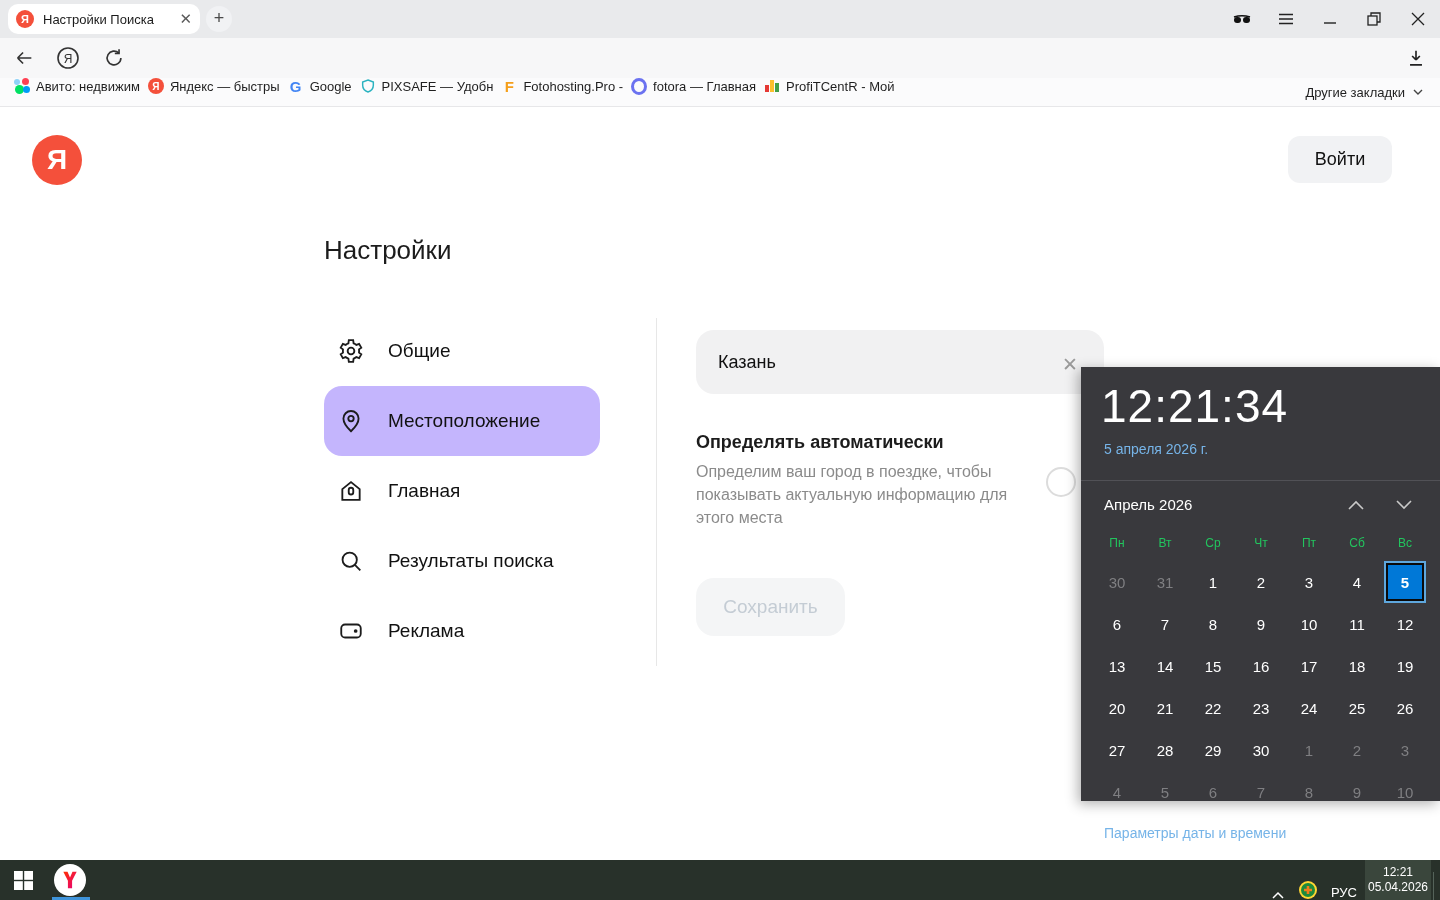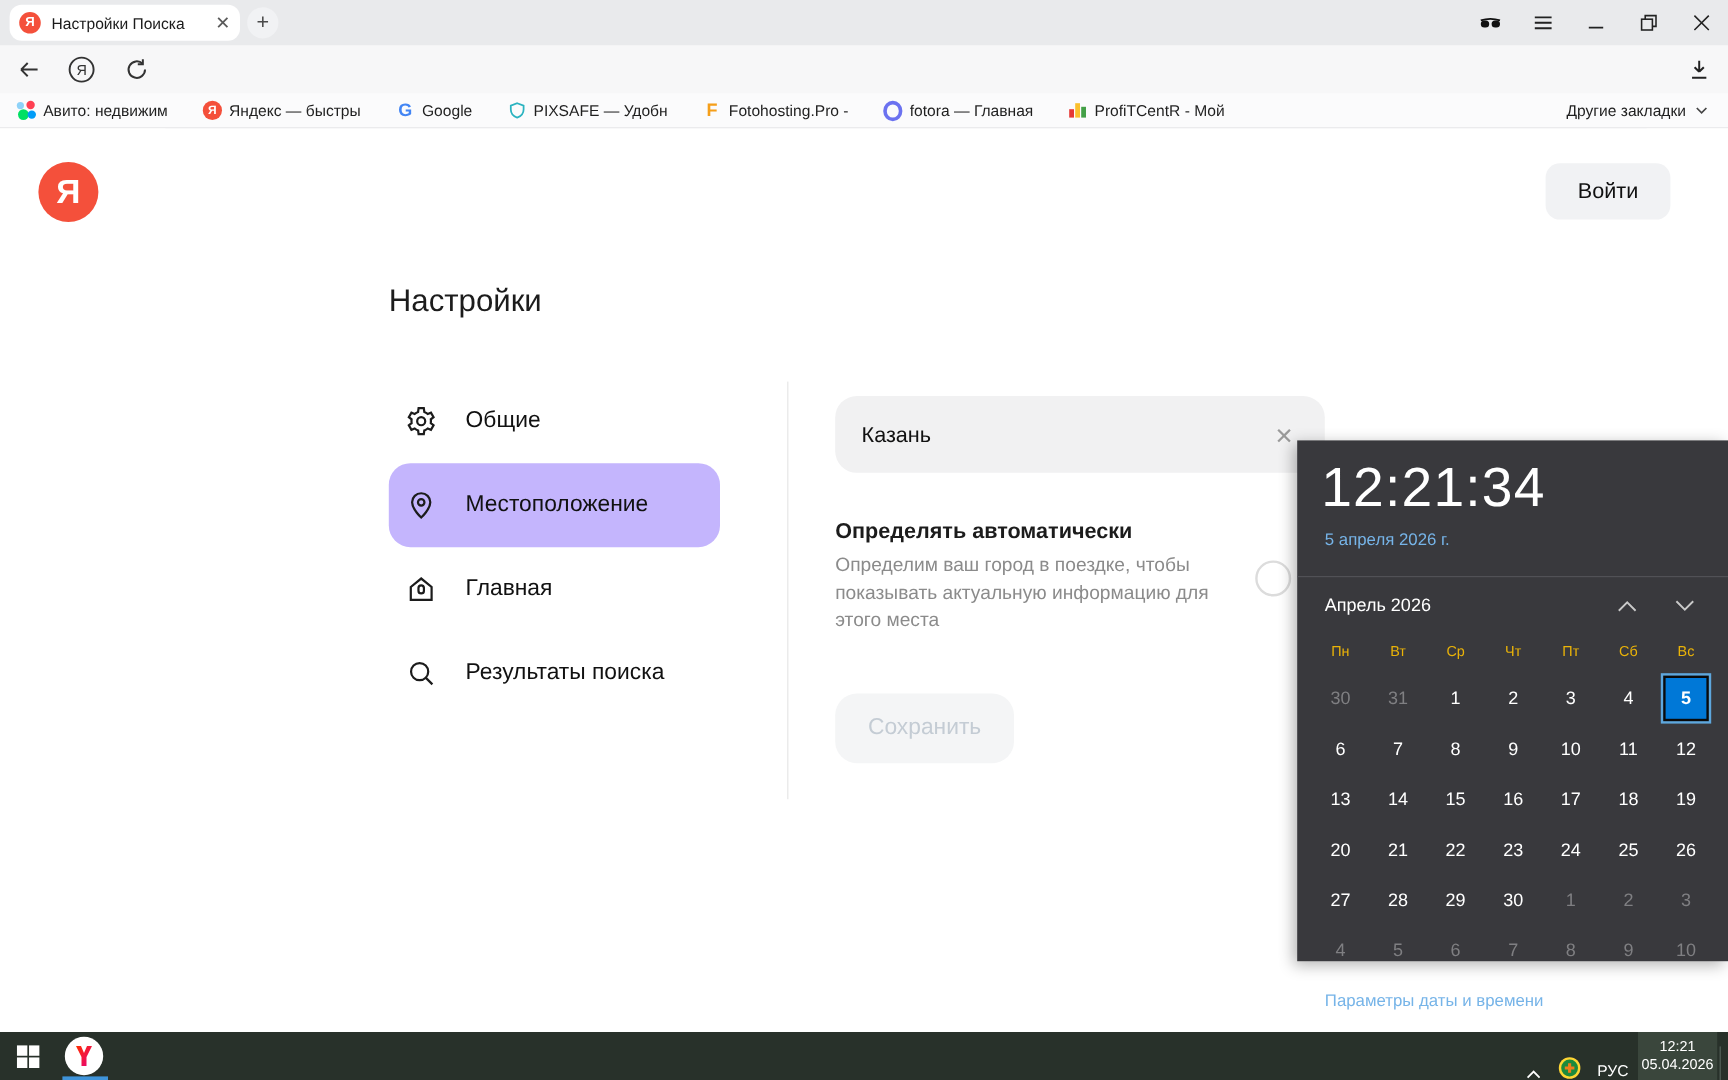--- a/index.html
+++ b/index.html
@@ -28,21 +28,21 @@
   .addr-shield{position:absolute;left:12px;top:5px;}
   .addr-home{position:absolute;left:40px;top:6px;font-size:15px;color:#9a9a9a;}
   .addr-title{position:absolute;left:50%;transform:translateX(-50%);top:6px;font-size:15px;color:#1d1d1d;white-space:nowrap;}
   .addr-dots{position:absolute;right:52px;top:3px;font-size:15px;color:#7b7b7b;letter-spacing:2px;}
   .addr-flag{position:absolute;right:16px;top:4px;}
   .tool-div{position:absolute;left:1388px;top:48px;width:1px;height:20px;background:#dcdcdc;}
   #download-btn{left:1404px;}
 
   
   #bookmarksbar{position:absolute;top:78px;left:0;right:0;height:28px;background:#fbfbfc;border-bottom:1px solid #e7e7e9;}
-  #bookmark-items{position:absolute;left:14px;top:0;height:28px;display:flex;align-items:center;gap:29px;}
+  #bookmark-items{position:absolute;left:14px;top:0;height:28px;display:flex;align-items:flex-start;gap:8px;}
   .bm{display:flex;align-items:center;gap:6px;}
   .bm-ic{width:16px;height:16px;display:flex;align-items:center;justify-content:center;position:relative;flex:0 0 auto;}
   .bm-label{font-size:13px;color:#1f1f1f;max-width:112px;white-space:nowrap;overflow:hidden;}
   .other-bm{position:absolute;right:16px;top:0;height:28px;display:flex;align-items:center;gap:7px;font-size:13px;color:#1f1f1f;}
   .dot{position:absolute;border-radius:50%;}
 
   
   #page{position:absolute;top:107px;left:0;right:0;bottom:40px;background:#fff;}
   #y-logo{position:absolute;left:32px;top:28px;width:50px;height:50px;border-radius:50%;background:#f4503b;
       color:#fff;font-size:28px;font-weight:bold;display:flex;align-items:center;justify-content:center;}
@@ -68,21 +68,21 @@
   
   #clock-flyout{position:absolute;left:1081px;top:367px;width:359px;height:434px;background:#39393d;
       box-shadow:-3px 3px 12px rgba(0,0,0,.3);color:#fff;z-index:5;}
   .fly-time{position:absolute;left:20px;top:12px;font-size:46px;font-weight:200;letter-spacing:1px;color:#fff;}
   .fly-date{position:absolute;left:23px;top:74px;font-size:14px;color:#76b4e8;}
   .fly-div{position:absolute;left:0;top:113px;width:100%;height:1px;background:#515156;}
   .fly-month{position:absolute;left:23px;top:129px;font-size:15px;color:#fff;}
   .fly-chev{position:absolute;top:128px;width:26px;height:20px;display:flex;align-items:center;justify-content:center;}
   #month-up{left:262px;} #month-down{left:310px;}
   #dow-row{position:absolute;left:12px;top:166px;display:grid;grid-template-columns:repeat(7,48px);}
-  .dow{height:20px;display:flex;align-items:center;justify-content:center;font-size:12px;color:#eab308;}
+  .dow{height:20px;display:flex;align-items:center;justify-content:center;font-size:12px;color:#22c55e;}
   #date-grid{position:absolute;left:12px;top:194px;display:grid;grid-template-columns:repeat(7,48px);grid-auto-rows:42px;}
   .cell{display:flex;align-items:center;justify-content:center;font-size:15px;color:#fff;}
   .cell.muted{color:#7f7f82;}
   .cell .sel-box{width:34px;height:34px;display:flex;align-items:center;justify-content:center;
       background:#0078d7;font-weight:bold;box-shadow:0 0 0 2px #0a0a0a,0 0 0 4px #5ea7dd;}
   .fly-link{position:absolute;left:23px;top:458px;font-size:14px;color:#76b4e8;}
 
   
   #taskbar{position:absolute;left:0;bottom:0;width:1440px;height:40px;background:#28312a;z-index:6;}
   #start-btn{position:absolute;left:0;top:0;width:46px;height:40px;display:flex;align-items:center;justify-content:center;}
@@ -277,20 +277,29 @@
       </div>
       <div class="menu-item">
         <span class="menu-ic">
           <svg width="26" height="26" viewBox="0 0 24 24" fill="none" stroke="#1c1c1c" stroke-width="1.7">
             <circle cx="10.8" cy="10.8" r="6.6"></circle>
             <path d="m15.6 15.6 5 5"></path>
           </svg>
         </span>
         <span class="menu-label">Результаты поиска</span>
       </div>
+      <div class="menu-item">
+        <span class="menu-ic">
+          <svg width="26" height="26" viewBox="0 0 24 24" fill="none" stroke="#1c1c1c" stroke-width="1.7">
+            <rect x="3" y="6" width="18" height="12" rx="3.5"></rect>
+            <circle cx="16.3" cy="12" r="1.7" fill="#1c1c1c" stroke="none"></circle>
+          </svg>
+        </span>
+        <span class="menu-label">Реклама</span>
+      </div>
     </div>
   <div id="v-divider"></div>
 
   <input id="city-input" value="Казань" style="">
   <span id="city-clear">✕</span>
 
   <div id="auto-title">Определять автоматически</div>
   <div id="auto-desc">Определим ваш город в поездке, чтобы показывать актуальную информацию для этого места</div>
   <div id="auto-toggle"></div>
 

